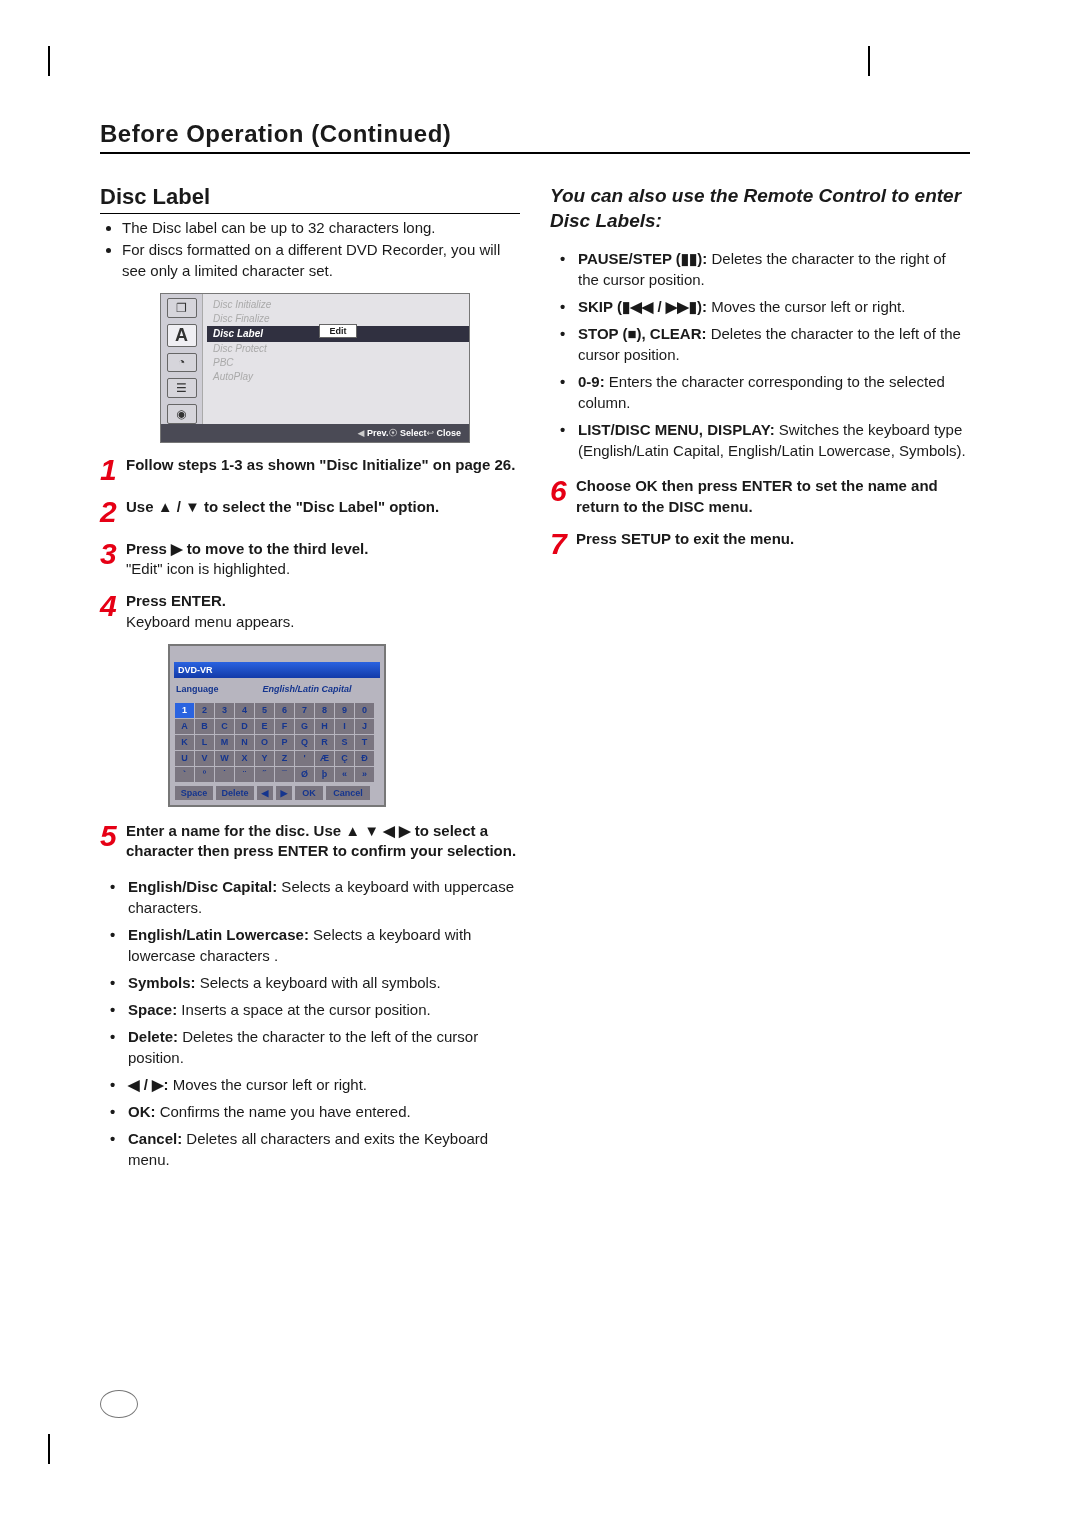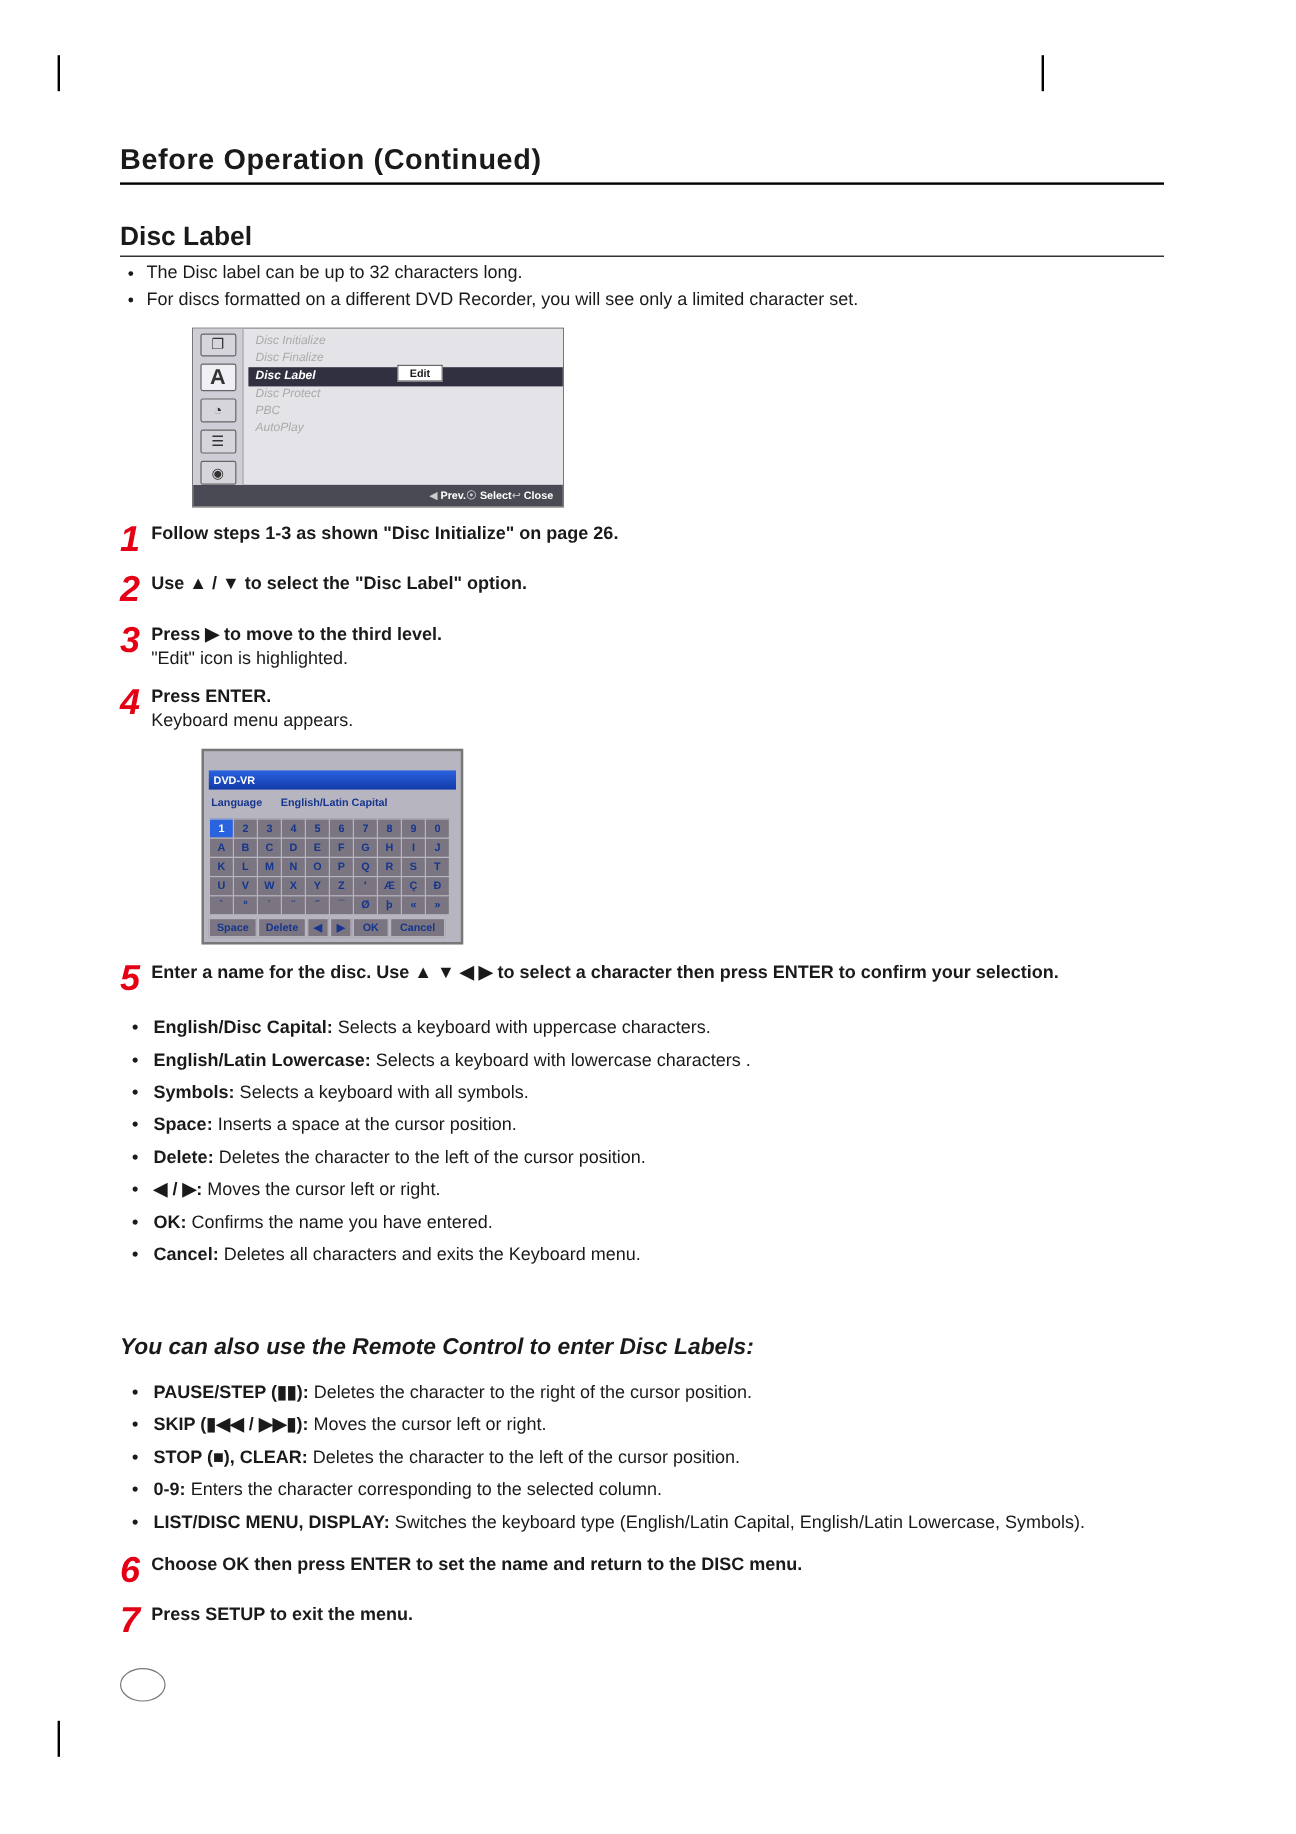--- a/index.html
+++ b/index.html
@@ -38,21 +38,20 @@
     margin: 0 0 2px 0;
     padding-bottom: 2px;
   }
   .title-rule {
     height: 2px; background: #000; margin-bottom: 20px;
   }
 
   .columns {
     display: flex;
     gap: 30px;
-    flex-direction: column;
   }
   .col { flex: 1 1 0; }
 
   .section-heading {
     font-size: 22px;
     font-weight: bold;
     margin: 10px 0 3px 0;
     border-bottom: 1px solid #000;
     padding-bottom: 3px;
   }
@@ -149,21 +148,21 @@
     display:flex; align-items:center; height: 14px; font-style: italic;
   }
   .menu-item.active {
     color: #fff;
     background: #303040;
     font-weight: bold;
     height: 16px;
   }
   .edit-pill {
     position: absolute;
-    left: 128px; top: 30px;
+    left: 116px; top: 30px;
     width: 38px; height: 14px;
     background: #fff;
     border: 1px solid #666;
     font-size: 9px;
     display:flex; align-items:center; justify-content:center;
     font-weight: bold;
   }
   .menu-footer {
     height: 18px;
     background: var(--gray-dark);
@@ -192,21 +191,21 @@
     font-weight: bold;
     display:flex; align-items:center;
     padding: 0 4px;
     margin: 12px 0 2px 0;
   }
   .kbd-labels {
     display:flex; height: 14px; align-items:center; font-size:9px;
     color: var(--blue-deep); font-weight:bold; margin: 4px 0 6px 0;
   }
   .kbd-labels .lang { width: 60px; padding-left:2px; }
-  .kbd-labels .mode { flex:1; text-align:left; }
+  .kbd-labels .mode { flex:1; text-align:center;font-style:italic; }
   .kbd-grid {
     border-collapse: collapse;
   }
   .kbd-grid td {
     width: 20px; height: 16px;
     border: 1px solid var(--kbd-body);
     background: var(--kbd-cell);
     color: var(--blue-deep);
     font-size: 9px; font-weight: bold;
     text-align: center; vertical-align: middle;

